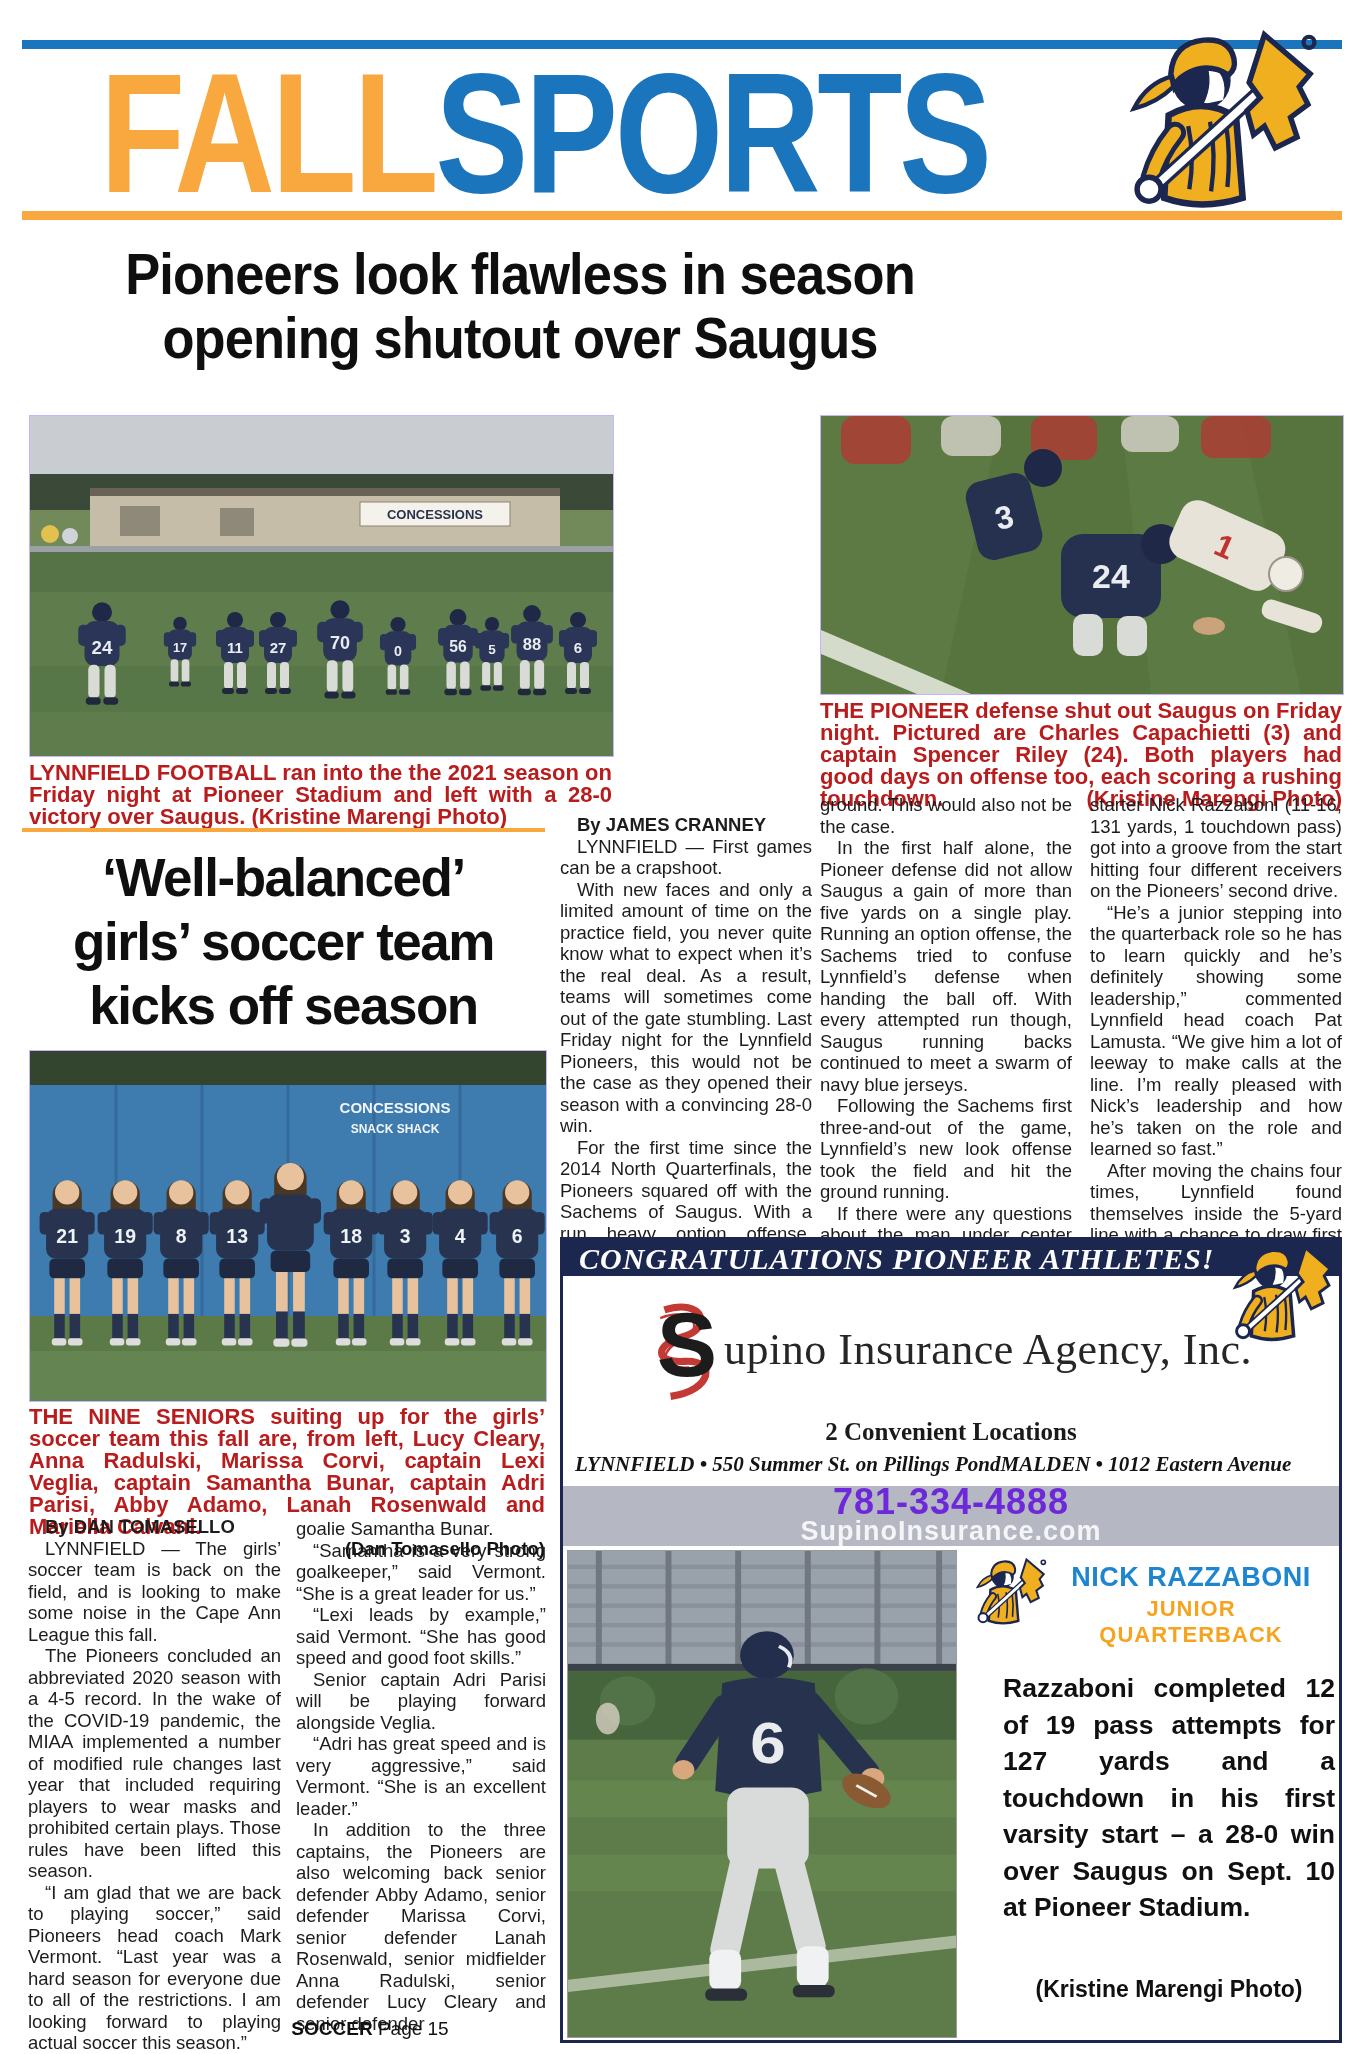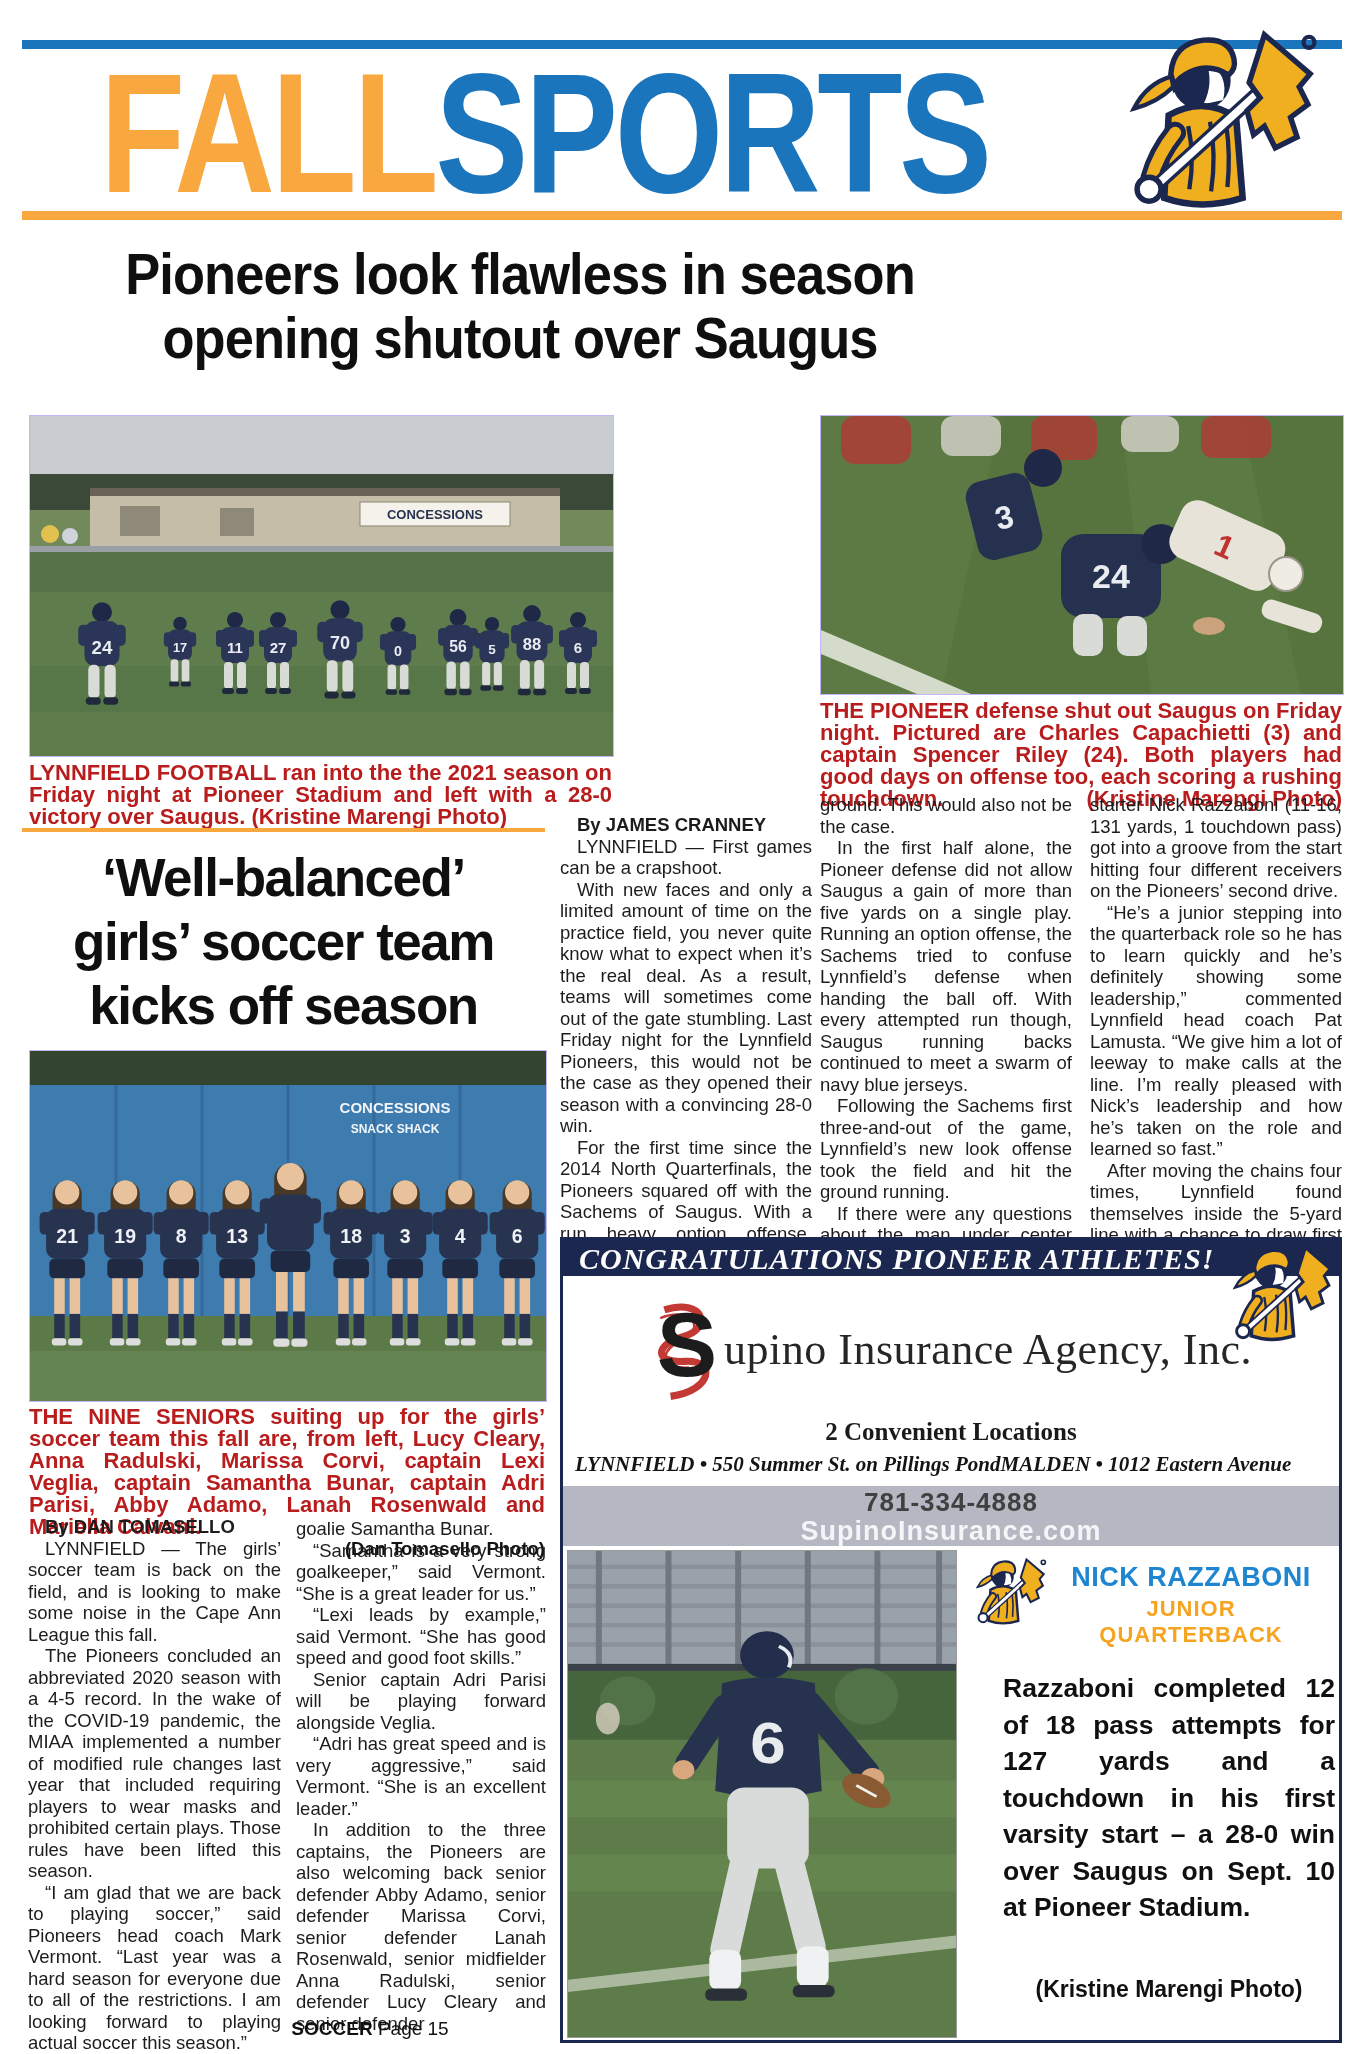--- a/index.html
+++ b/index.html
@@ -47,21 +47,21 @@
   .ad-banner-text{left:16px;top:0;line-height:37px;color:#fdfdfd;font-family:"Liberation Serif",serif;
                   font-style:italic;font-weight:700;font-size:30px;letter-spacing:1px;white-space:nowrap;}
   .ad-mascot{right:4px;top:3px;z-index:5;}
   .supino-row{left:0;top:44px;width:100%;height:130px;display:flex;align-items:center;justify-content:center;}
   .supino-name{font-family:"Liberation Serif",serif;font-size:44px;color:#262626;letter-spacing:.5px;margin-left:2px;}
   .conv{left:0;top:178px;width:100%;text-align:center;font-family:"Liberation Serif",serif;
         font-weight:700;font-size:25px;color:#1a1a1a;}
   .locations{left:12px;top:212px;width:748px;display:flex;
              font-family:"Liberation Serif",serif;font-style:italic;font-weight:700;font-size:21px;color:#141414;}
   .graybar{left:0;top:246px;width:100%;height:60px;background:#b5b7c3;text-align:center;}
-  .phone{font-weight:700;font-size:26px;line-height:32px;color:#404040;letter-spacing:1px;}
+  .phone{font-weight:700;font-size:36px;line-height:32px;color:#6d28d9;letter-spacing:1px;}
   .website{font-weight:700;font-size:27px;line-height:27px;color:#f5f5f7;letter-spacing:1px;}
   .qb-photo{left:4px;top:310px;border:1px solid #9a9a9a;}
   .nick-name{left:480px;top:322px;width:296px;text-align:center;font-weight:700;font-size:27px;color:#1e86d0;letter-spacing:.5px;}
   .nick-role{width:296px;left:480px;text-align:center;font-weight:700;font-size:22px;color:#f6a41f;letter-spacing:1px;}
   .nick-blurb{left:440px;top:430px;width:332px;font-weight:700;font-size:26.5px;line-height:36.5px;
               text-align:justify;color:#101010;}
   .nick-credit{left:440px;top:736px;width:332px;text-align:center;font-weight:700;font-size:23px;color:#101010;}
 </style>
 </head>
 <body>
@@ -416,17 +416,17 @@
         <rect x="226" y="492" width="42" height="14" rx="6" fill="#2a2f38"></rect>
       </svg>
     </div>
 
     <svg class="abs" style="left:402px;top:316px" width="82" height="70" viewBox="0 0 200 170">
         <use href="#mascot"></use>
       </svg>
     <div class="abs nick-name">NICK RAZZABONI</div>
     <div class="abs nick-role" style="top:356px">JUNIOR</div>
     <div class="abs nick-role" style="top:382px">QUARTERBACK</div>
-    <div class="abs nick-blurb">Razzaboni completed 12 of 18 pass attempts for 127 yards and a touchdown in his first varsity start – a 28-0 win over Saugus on Sept. 10 at Pioneer Stadium.</div>
+    <div class="abs nick-blurb">Razzaboni completed 12 of 19 pass attempts for 127 yards and a touchdown in his first varsity start – a 28-0 win over Saugus on Sept. 10 at Pioneer Stadium.</div>
     <div class="abs nick-credit">(Kristine Marengi Photo)</div>
   </div>
 
 </div>
 
 </body></html>

